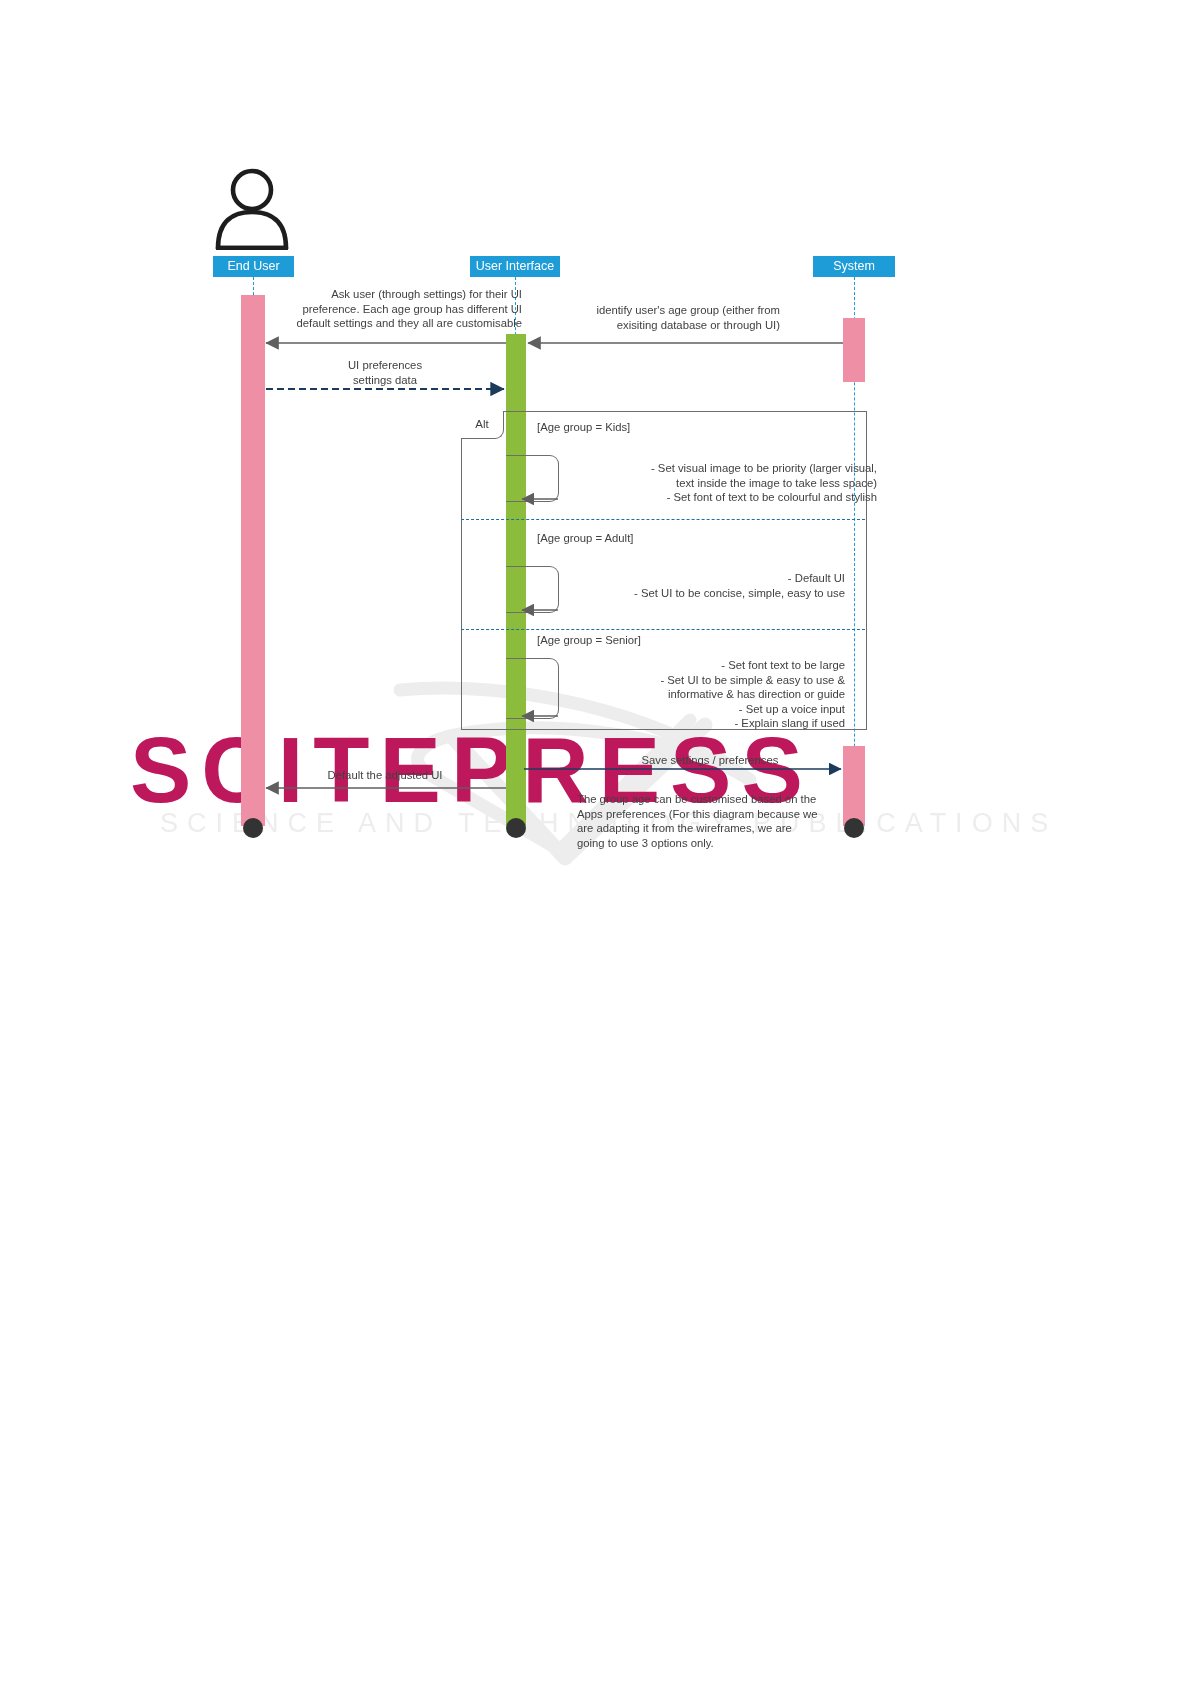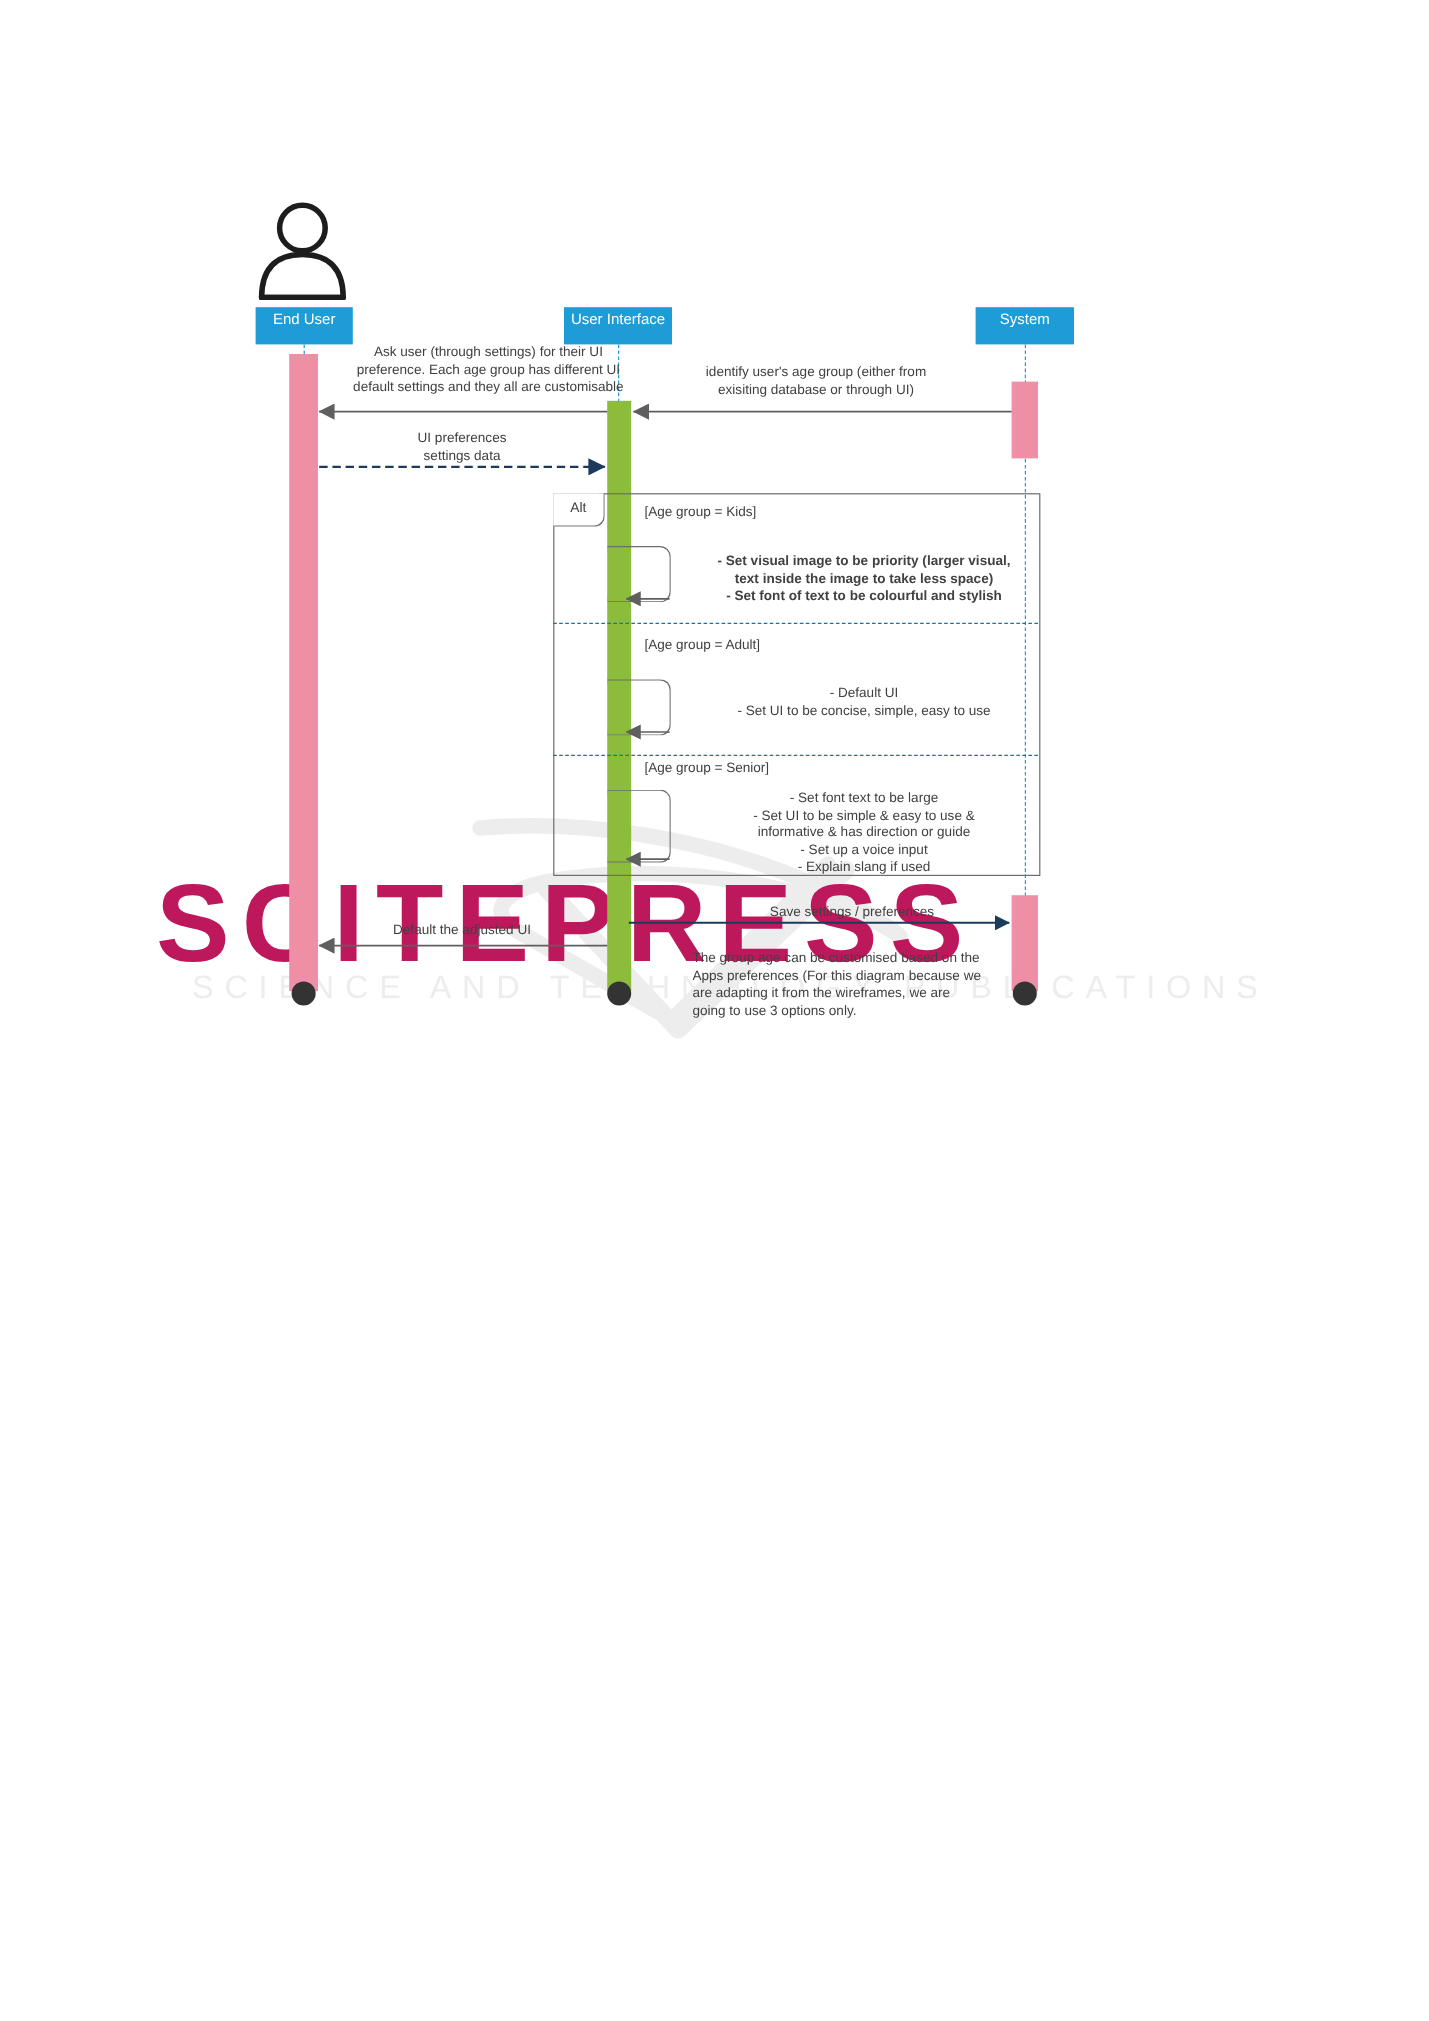--- a/index.html
+++ b/index.html
@@ -37,21 +37,21 @@
   .actor-icon { position:absolute; }
 
   
   .ll-head {
     position:absolute;
     background:#1d9cd7;
     color:#ffffff;
     font-size:12.5px;
     text-align:center;
     line-height:21px;
-    height:31px;
+    height:21px;
   }
 
   
   .lifeline {
     position:absolute;
     width:0;
     border-left:1.6px dashed #1d9cd7;
   }
 
   
@@ -70,21 +70,21 @@
 
   
   .msg {
     position:absolute;
     font-size:11.3px;
     color:#414141;
     line-height:14.5px;
     white-space:pre-line;
   }
   .msg.center { text-align:center; }
-  .msg.left   { text-align:center; }
+  .msg.left   { text-align:right; }
 
   
   svg.layer { position:absolute; left:0; top:0; width:1191px; height:1684px; pointer-events:none; }
 
   
   .alt-frame {
     position:absolute;
     border:1px solid #6d6d6d;
     background:transparent;
   }
@@ -178,21 +178,21 @@
   <div class="alt-sep" style="left:461px; top:629px; width:404px;"></div>
 
   <div class="guard" style="left:537px; top:421px;">[Age group = Kids]</div>
   <div class="guard" style="left:537px; top:532px;">[Age group = Adult]</div>
   <div class="guard" style="left:537px; top:634px;">[Age group = Senior]</div>
 
   <div class="selfbox" style="left:506px; top:455px; width:52px; height:45px;"></div>
   <div class="selfbox" style="left:506px; top:566px; width:52px; height:45px;"></div>
   <div class="selfbox" style="left:506px; top:658px; width:52px; height:59px;"></div>
 
-  <div class="msg left" style="left:595px; top:461px; width:250px;font-weight:bold;">- Set visual image to be priority (larger visual,
+  <div class="msg left" style="left:627px; top:461px; width:250px;">- Set visual image to be priority (larger visual,
 text inside the image to take less space)
 - Set font of text to be colourful and stylish</div>
   <div class="msg left" style="left:595px; top:571px; width:250px;">- Default UI
 - Set UI to be concise, simple, easy to use</div>
   <div class="msg left" style="left:595px; top:658px; width:250px;">- Set font text to be large
 - Set UI to be simple &amp; easy to use &amp;
 informative &amp;  has direction or guide
 - Set up a voice input
 - Explain slang if used</div>
 

